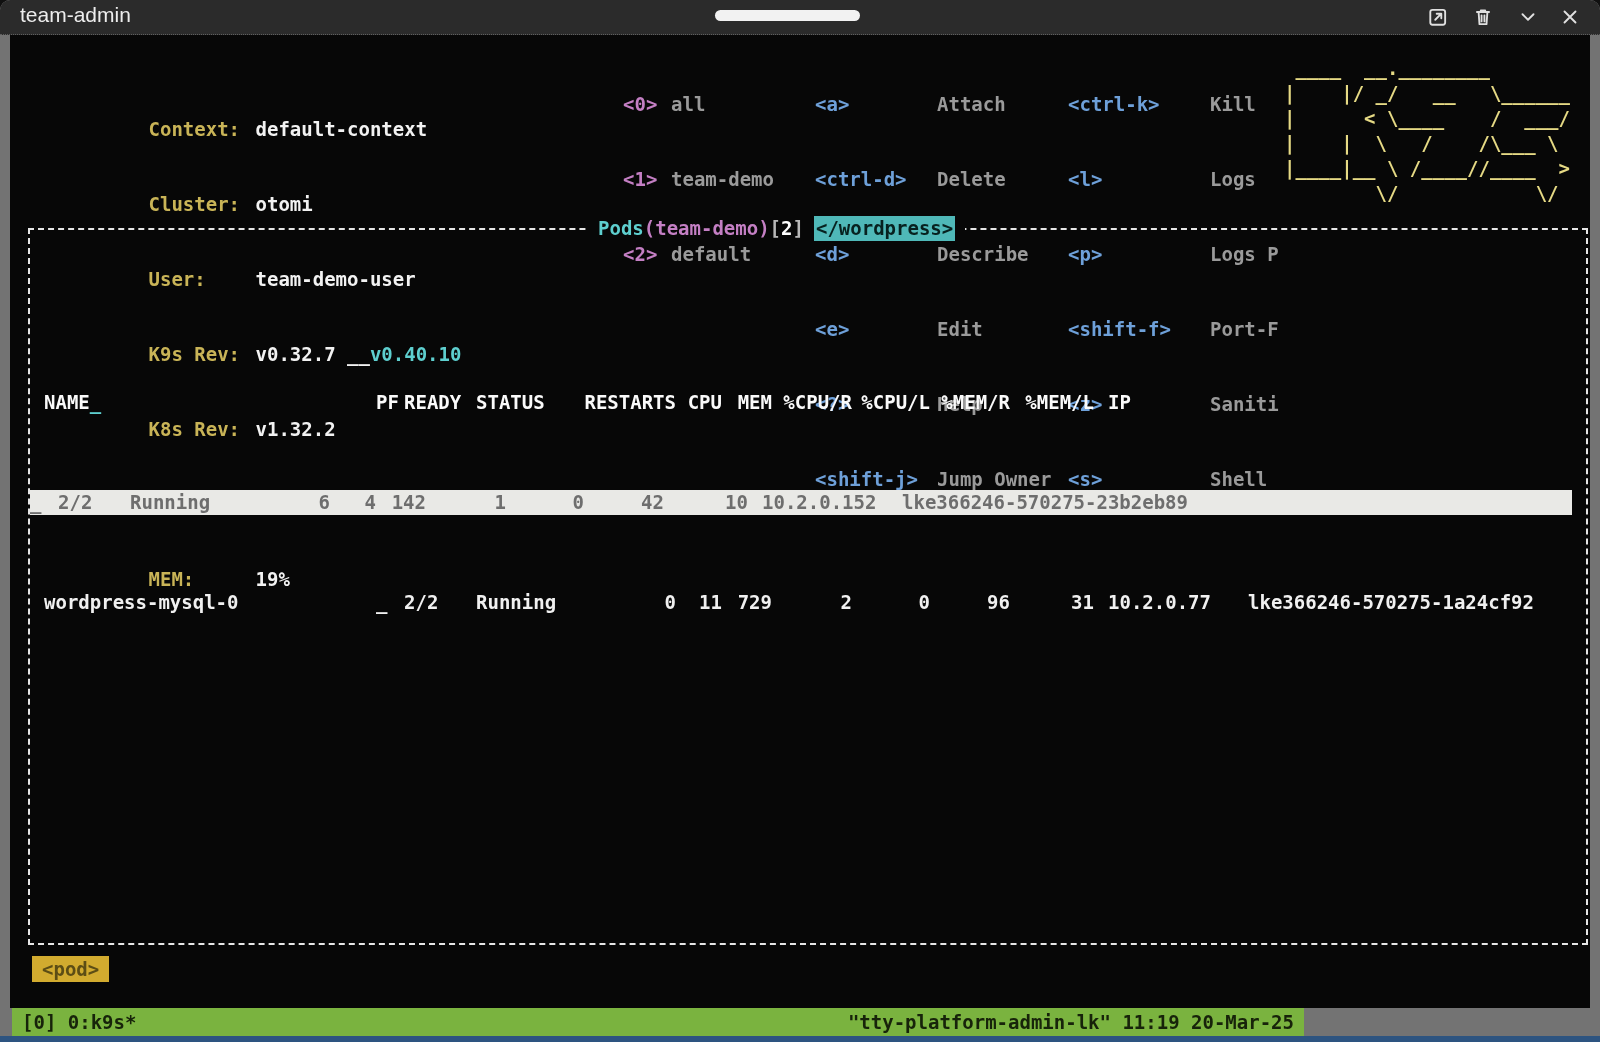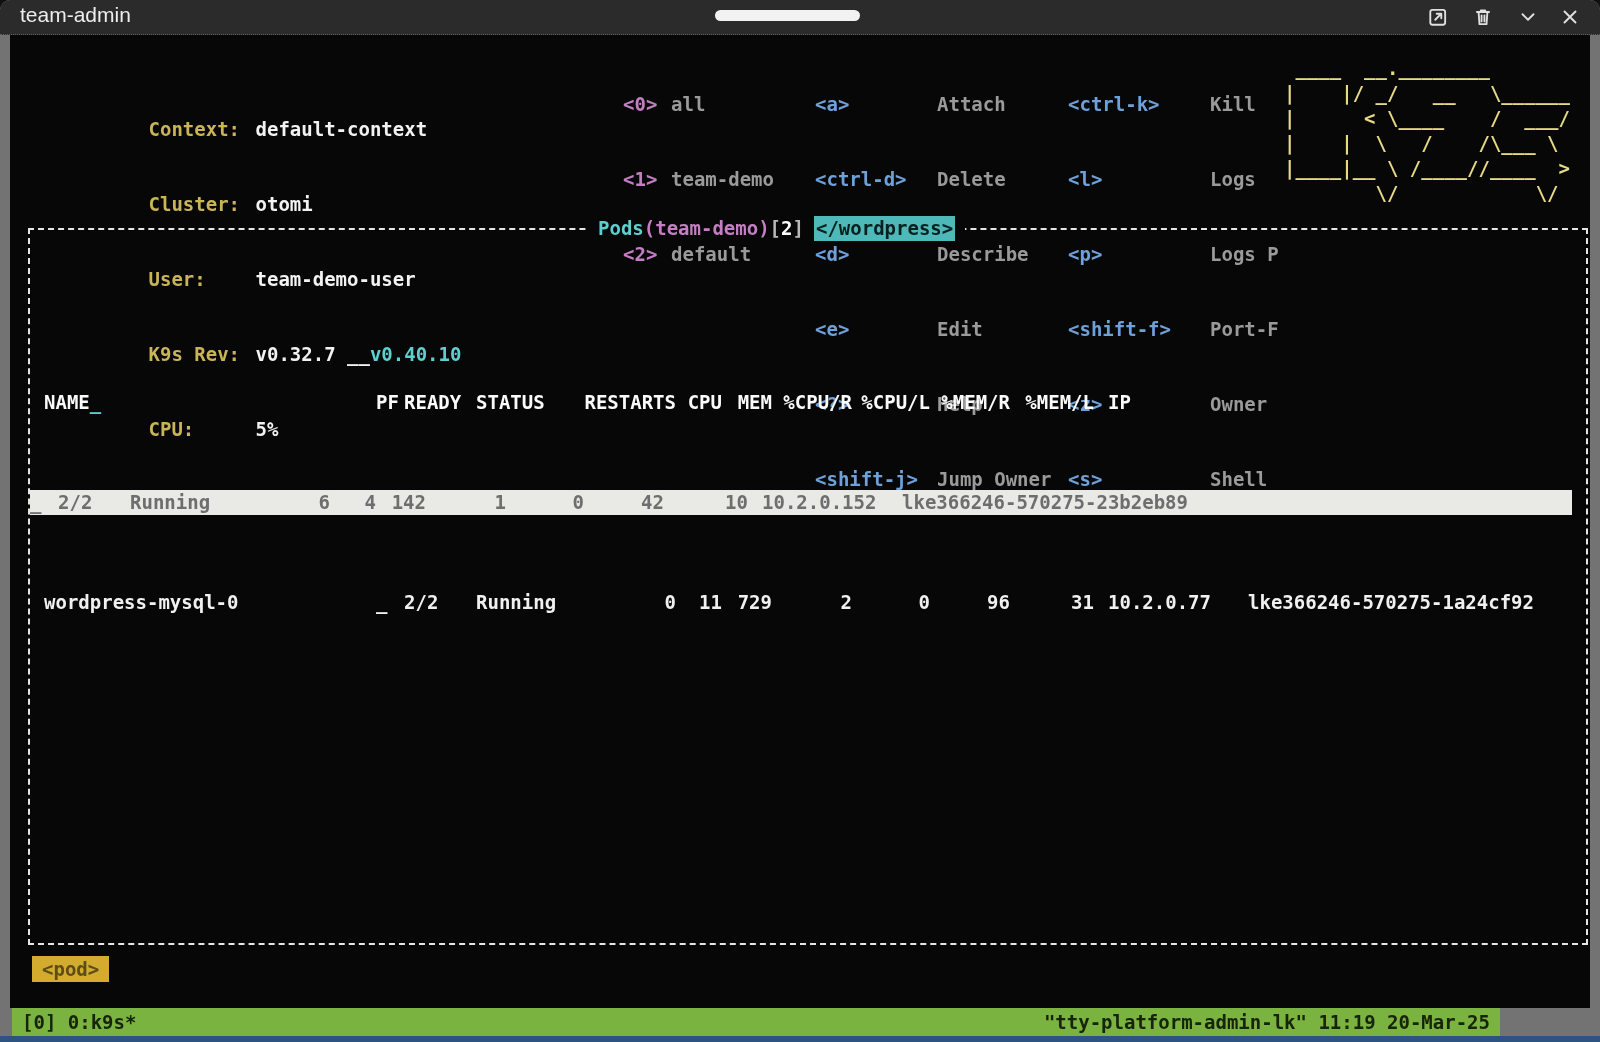--- a/index.html
+++ b/index.html
@@ -69,21 +69,21 @@
   .c-meml{width:84px;text-align:right;}
   .c-ip{width:154px;padding-left:14px;box-sizing:border-box;}
   .c-node{flex:1;}
   .sort-ind{color:var(--accent-cyan,#5ecfcf);}
 
   
   .pod-crumb{position:absolute;left:22px;top:921px;background:var(--badge-gold,#d2ab2f);
              color:var(--badge-text,#5c4d15);padding:0 10px;height:26px;line-height:26px;}
 
   
-  .statusbar{position:absolute;left:12px;top:1008px;width:1488px;height:28px;
+  .statusbar{position:absolute;left:12px;top:1008px;width:1292px;height:28px;
              background:var(--status-green,#7ab33f);color:#17230a;
              font-family:"DejaVu Sans Mono",monospace;font-size:19px;font-weight:bold;line-height:28px;}
   .sb-left{position:absolute;left:10px;}
   .sb-right{position:absolute;right:10px;}
   .bottom-strip{position:absolute;left:0;top:1036px;width:1600px;height:6px;background:var(--strip-blue,#2d5480);}
 </style>
 </head>
 <body>
 
 <div class="screen">
@@ -123,20 +123,23 @@
       <div class="irow">
         <span class="ilabel">Cluster:</span><span class="ivalue">otomi</span><span class="ihl"></span>
       </div>
       <div class="irow">
         <span class="ilabel">User:</span><span class="ivalue">team-demo-user</span><span class="ihl"></span>
       </div>
       <div class="irow">
         <span class="ilabel">K9s Rev:</span><span class="ivalue">v0.32.7 __</span><span class="ihl">v0.40.10</span>
       </div>
       <div class="irow">
+        <span class="ilabel">K8s Rev:</span><span class="ivalue">v1.32.2</span><span class="ihl"></span>
+      </div>
+      <div class="irow">
         <span class="ilabel">CPU:</span><span class="ivalue">5%</span><span class="ihl"></span>
       </div>
       <div class="irow">
         <span class="ilabel">MEM:</span><span class="ivalue">19%</span><span class="ihl"></span>
       </div>
     </div>
 
     <div class="hotcol hot-ns">
       <div class="hrow"><span class="hkey">&lt;0&gt;</span><span class="hlabel">all</span></div>
       <div class="hrow"><span class="hkey">&lt;1&gt;</span><span class="hlabel">team-demo</span></div>
@@ -150,21 +153,21 @@
       <div class="hrow"><span class="hkey">&lt;e&gt;</span><span class="hlabel">Edit</span></div>
       <div class="hrow"><span class="hkey">&lt;?&gt;</span><span class="hlabel">Help</span></div>
       <div class="hrow"><span class="hkey">&lt;shift-j&gt;</span><span class="hlabel">Jump Owner</span></div>
     </div>
 
     <div class="hotcol hot-b">
       <div class="hrow"><span class="hkey">&lt;ctrl-k&gt;</span><span class="hlabel">Kill</span></div>
       <div class="hrow"><span class="hkey">&lt;l&gt;</span><span class="hlabel">Logs</span></div>
       <div class="hrow"><span class="hkey">&lt;p&gt;</span><span class="hlabel">Logs P</span></div>
       <div class="hrow"><span class="hkey">&lt;shift-f&gt;</span><span class="hlabel">Port-F</span></div>
-      <div class="hrow"><span class="hkey">&lt;z&gt;</span><span class="hlabel">Owner</span></div>
+      <div class="hrow"><span class="hkey">&lt;z&gt;</span><span class="hlabel">Saniti</span></div>
       <div class="hrow"><span class="hkey">&lt;s&gt;</span><span class="hlabel">Shell</span></div>
     </div>
 
     <pre class="logo"><div> ____  __.________</div><div>|    |/ _/   __   \______</div><div>|      &lt; \____    /  ___/</div><div>|    |  \   /    /\___ \</div><div>|____|__ \ /____//____  &gt;</div><div>        \/            \/</div></pre>
 
     <div class="tbox">
       <div class="box-title">
         <span class="bc-res">Pods</span><span class="bc-ns">(team-demo)</span><span class="bc-br">[</span><span class="bc-count">2</span><span class="bc-br">]</span>
         <span class="bc-chip">&lt;/wordpress&gt;</span>
       </div>

